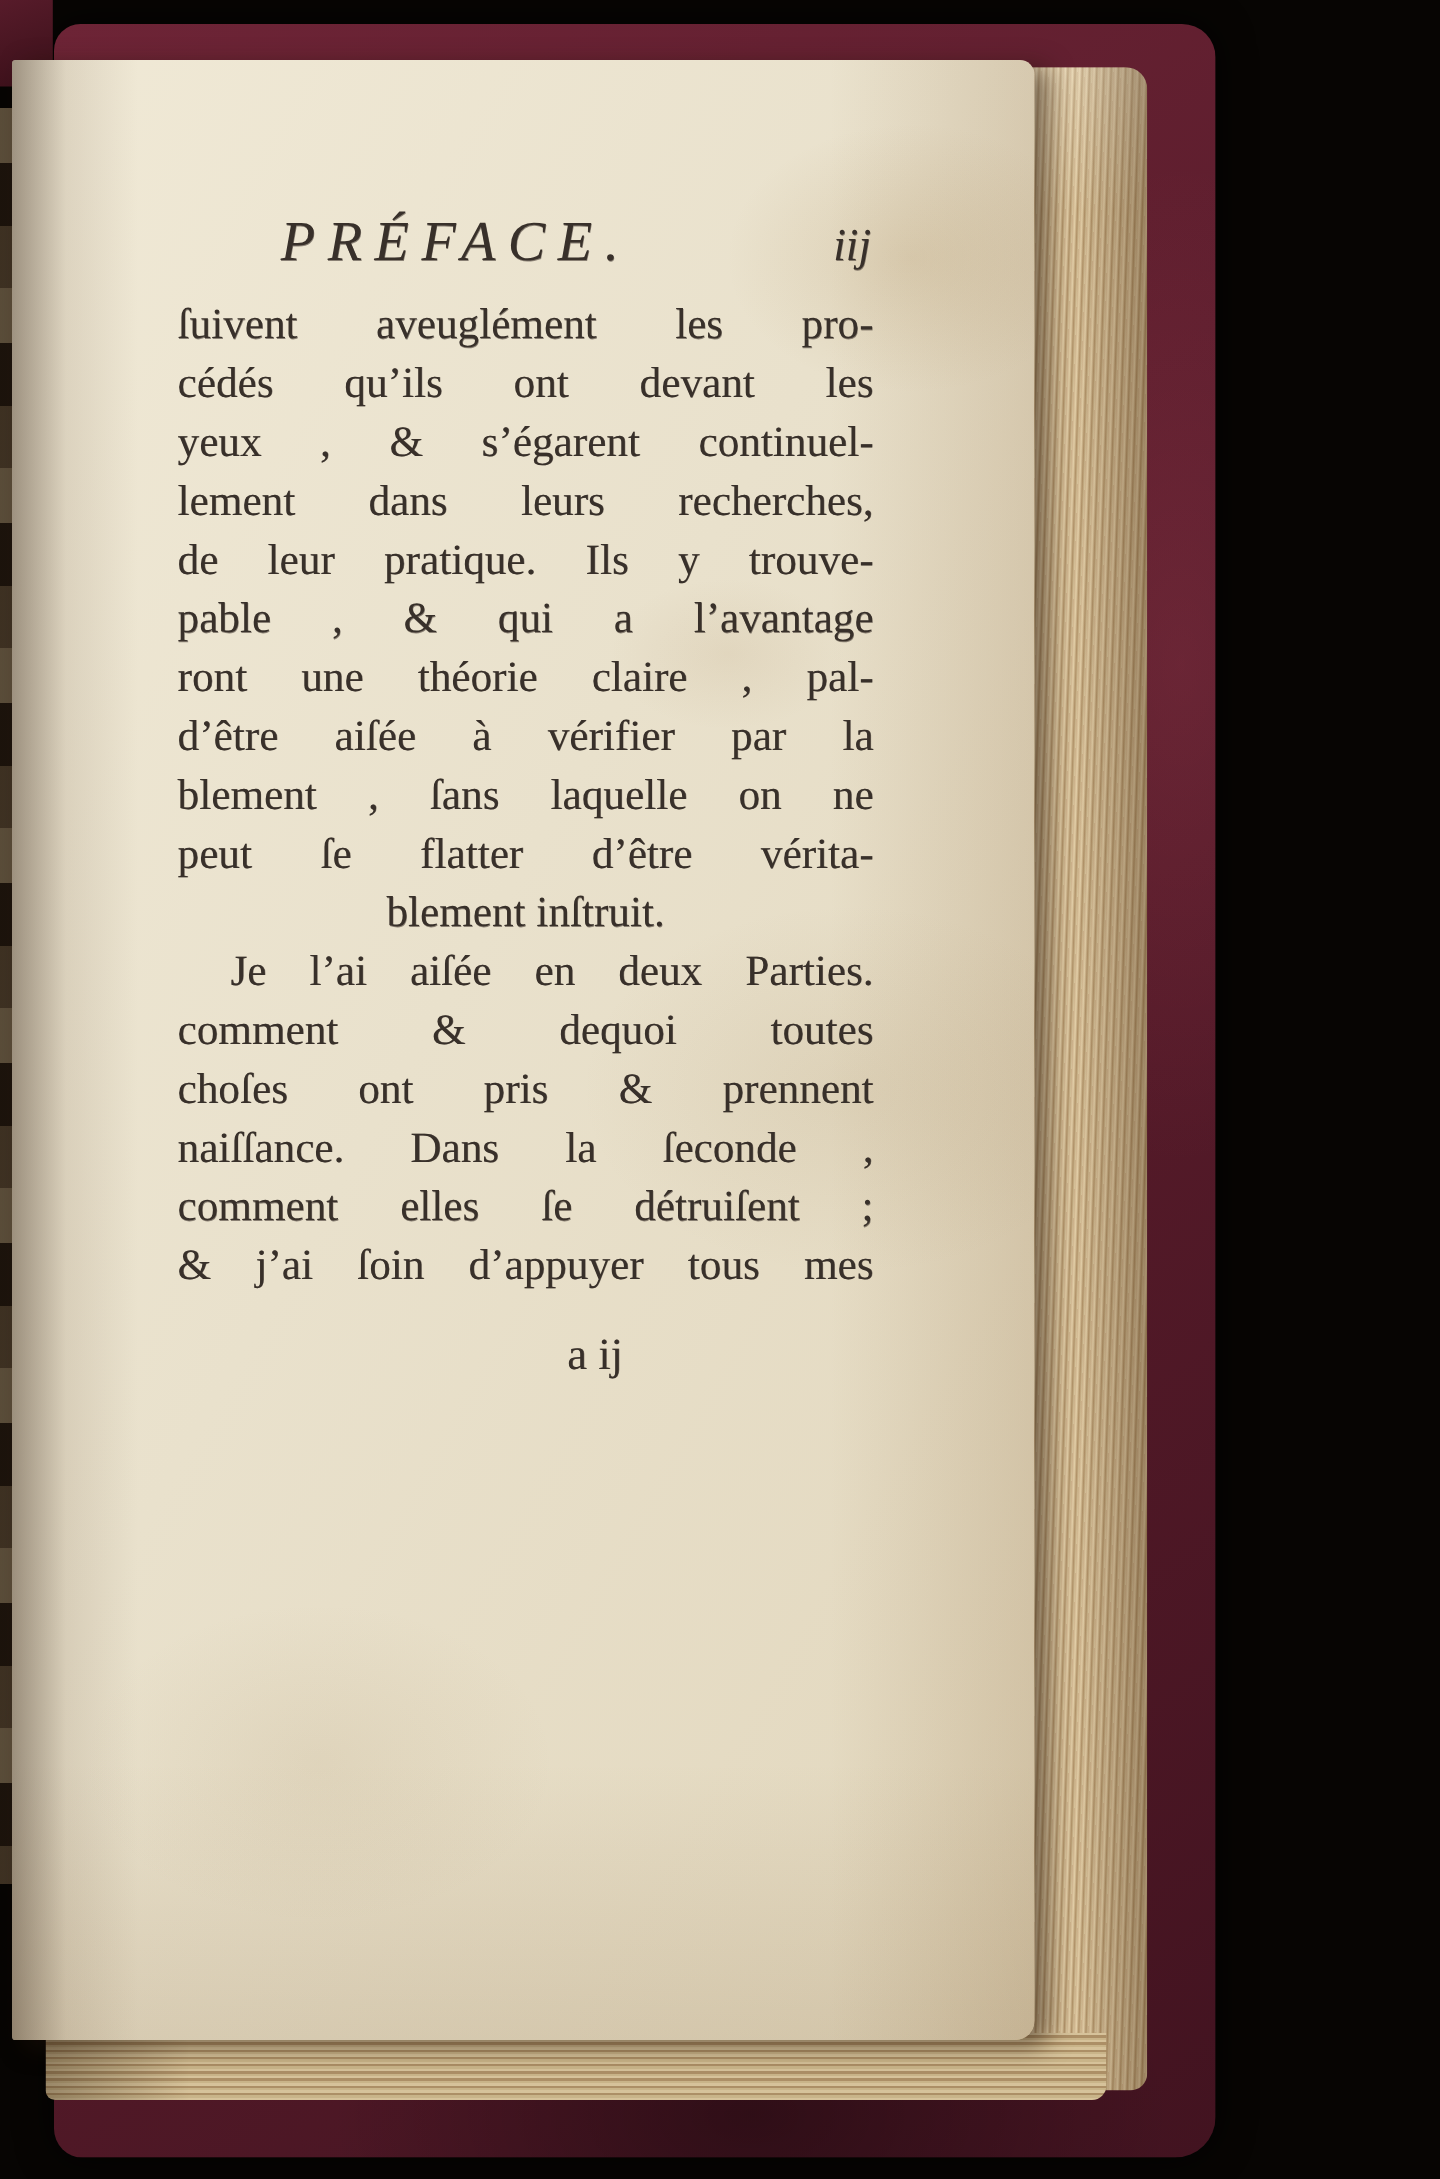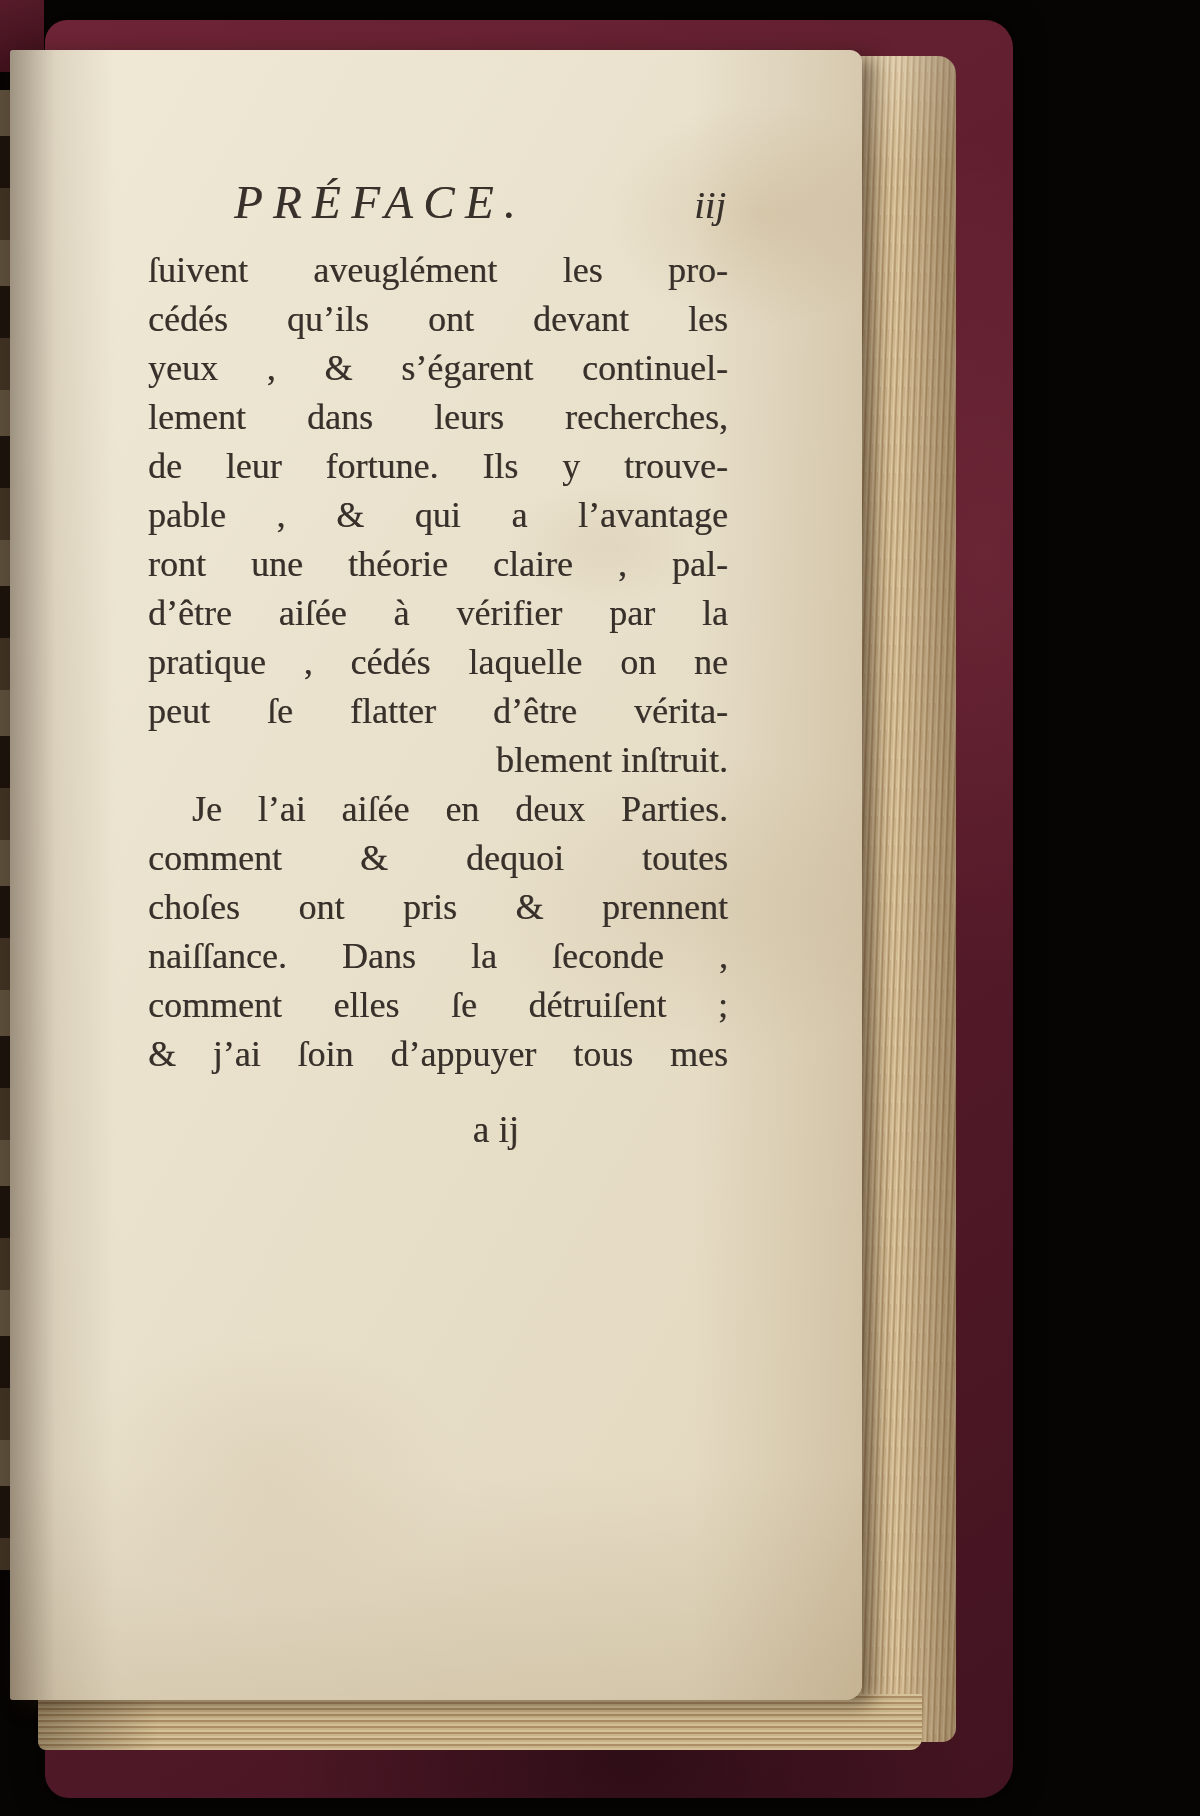--- a/index.html
+++ b/index.html
@@ -121,21 +121,21 @@
     white-space: nowrap;
   }
   .pagenum {
     margin-left: auto;
     font-style: italic;
     font-size: 38px;
     padding-right: 2px;
     text-align: right;
   }
   .line {
-    text-align: right;
+    text-align: center;
     white-space: normal;
   }
   .line.just {
     text-align: justify;
     text-align-last: justify;
   }
   .line.ind { text-indent: 44px; }
   .signature {
     margin-top: 26px;
     padding-left: 56%;
@@ -163,25 +163,25 @@
       <div class="page-header">
         <span class="title">PRÉFACE.</span>
         <span class="pagenum">iij</span>
       </div>
 
       <div id="body-text">
           <div class="line just">ſuivent aveuglément les pro-</div>
           <div class="line just">cédés qu’ils ont devant les</div>
           <div class="line just">yeux , &amp; s’égarent continuel-</div>
           <div class="line just">lement dans leurs recherches,</div>
-          <div class="line just">de leur fortune. Ils y trouve-</div>
+          <div class="line just">de leur pratique. Ils y trouve-</div>
           <div class="line just">pable , &amp; qui a l’avantage</div>
           <div class="line just">ront une théorie claire , pal-</div>
           <div class="line just">d’être aiſée à vérifier par la</div>
-          <div class="line just">pratique , cédés laquelle on ne</div>
+          <div class="line just">blement , ſans laquelle on ne</div>
           <div class="line just">peut ſe flatter d’être vérita-</div>
           <div class="line">blement inſtruit.</div>
           <div class="line just ind">Je l’ai aiſée en deux Parties.</div>
           <div class="line just">comment &amp; dequoi toutes</div>
           <div class="line just">choſes ont pris &amp; prennent</div>
           <div class="line just">naiſſance. Dans la ſeconde ,</div>
           <div class="line just">comment elles ſe détruiſent ;</div>
           <div class="line just">&amp; j’ai ſoin d’appuyer tous mes</div>
         </div>
 

